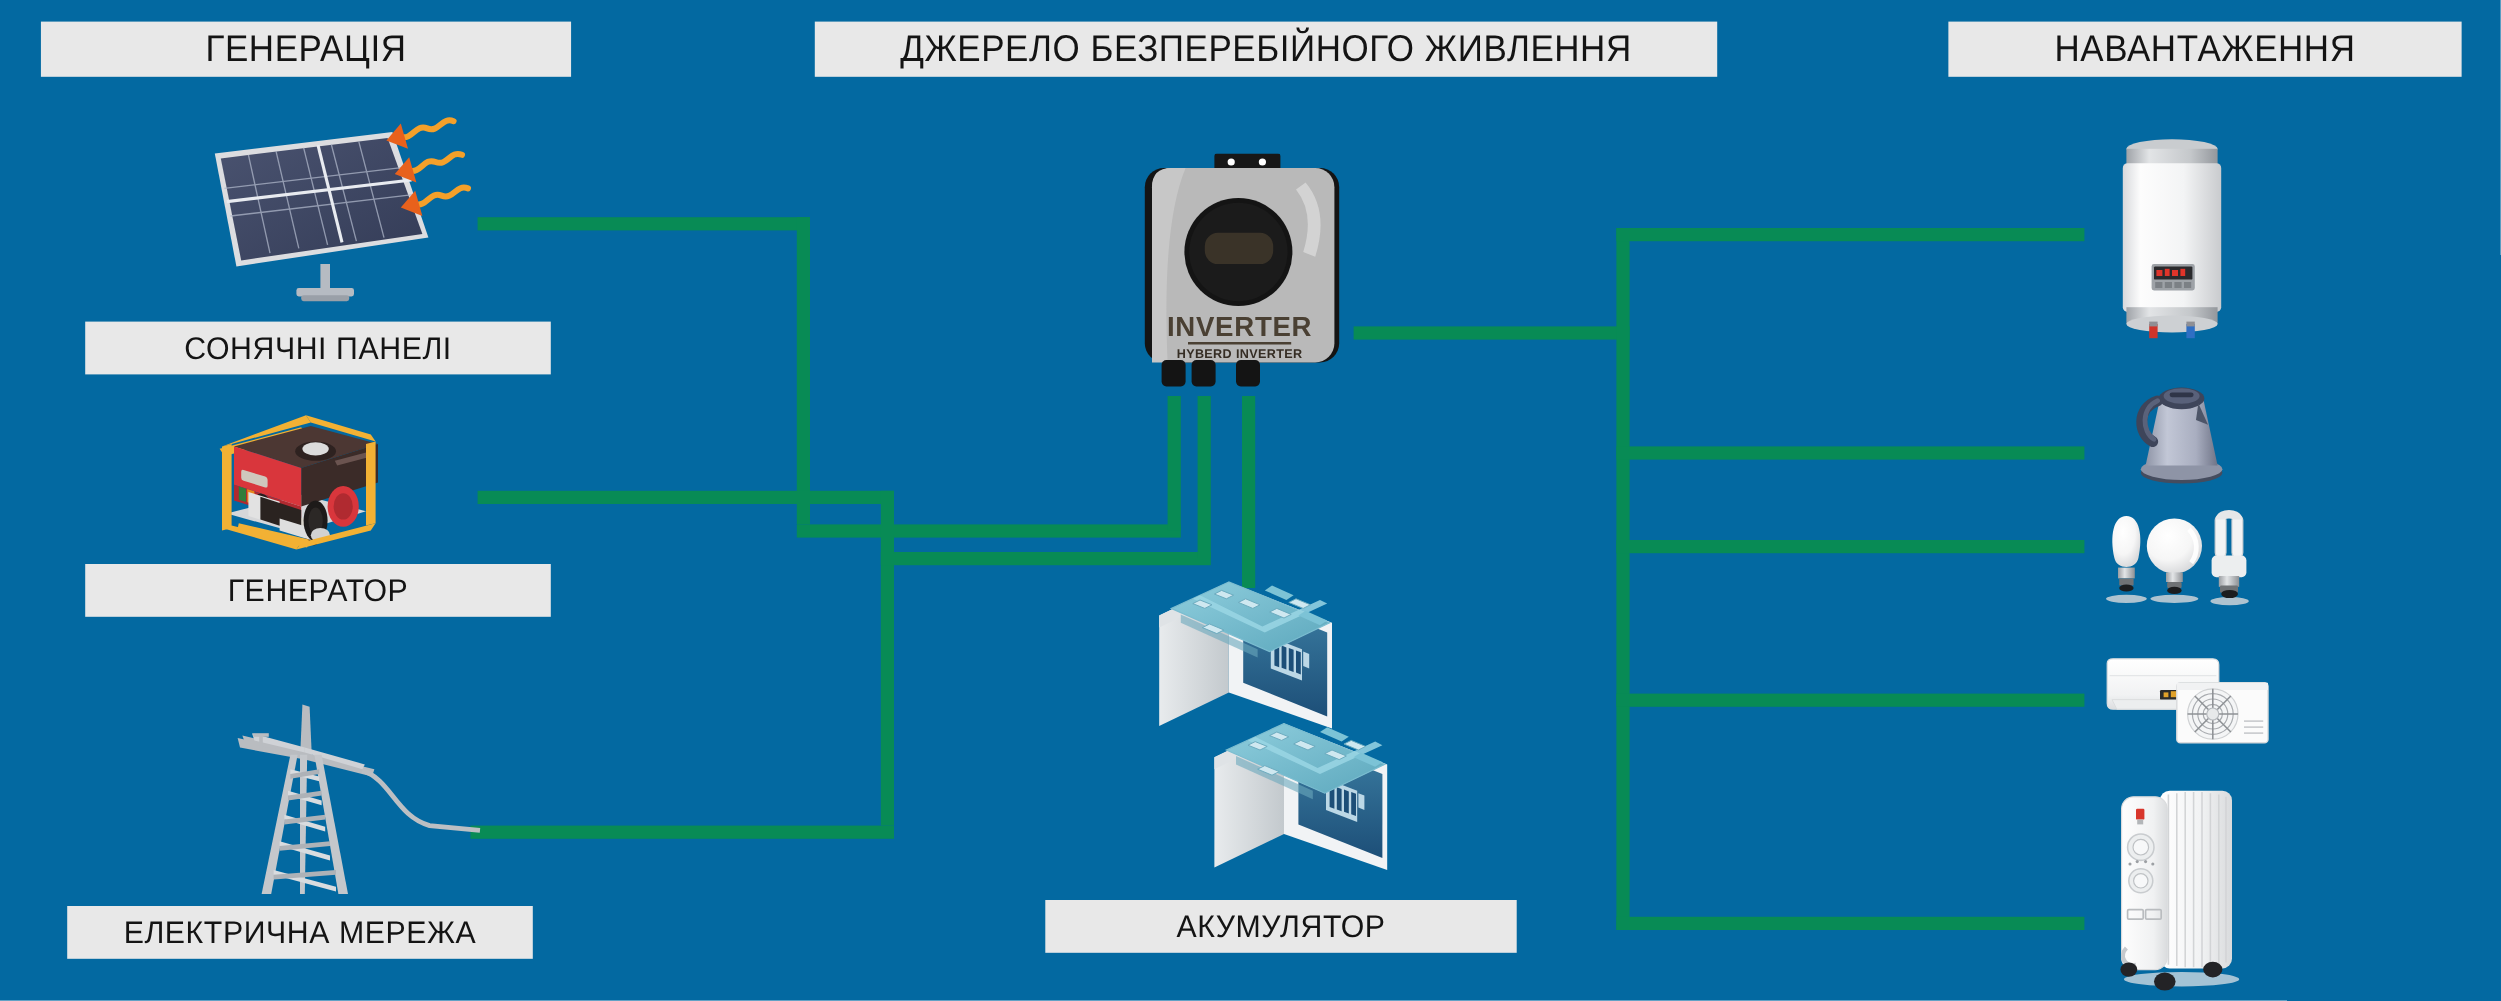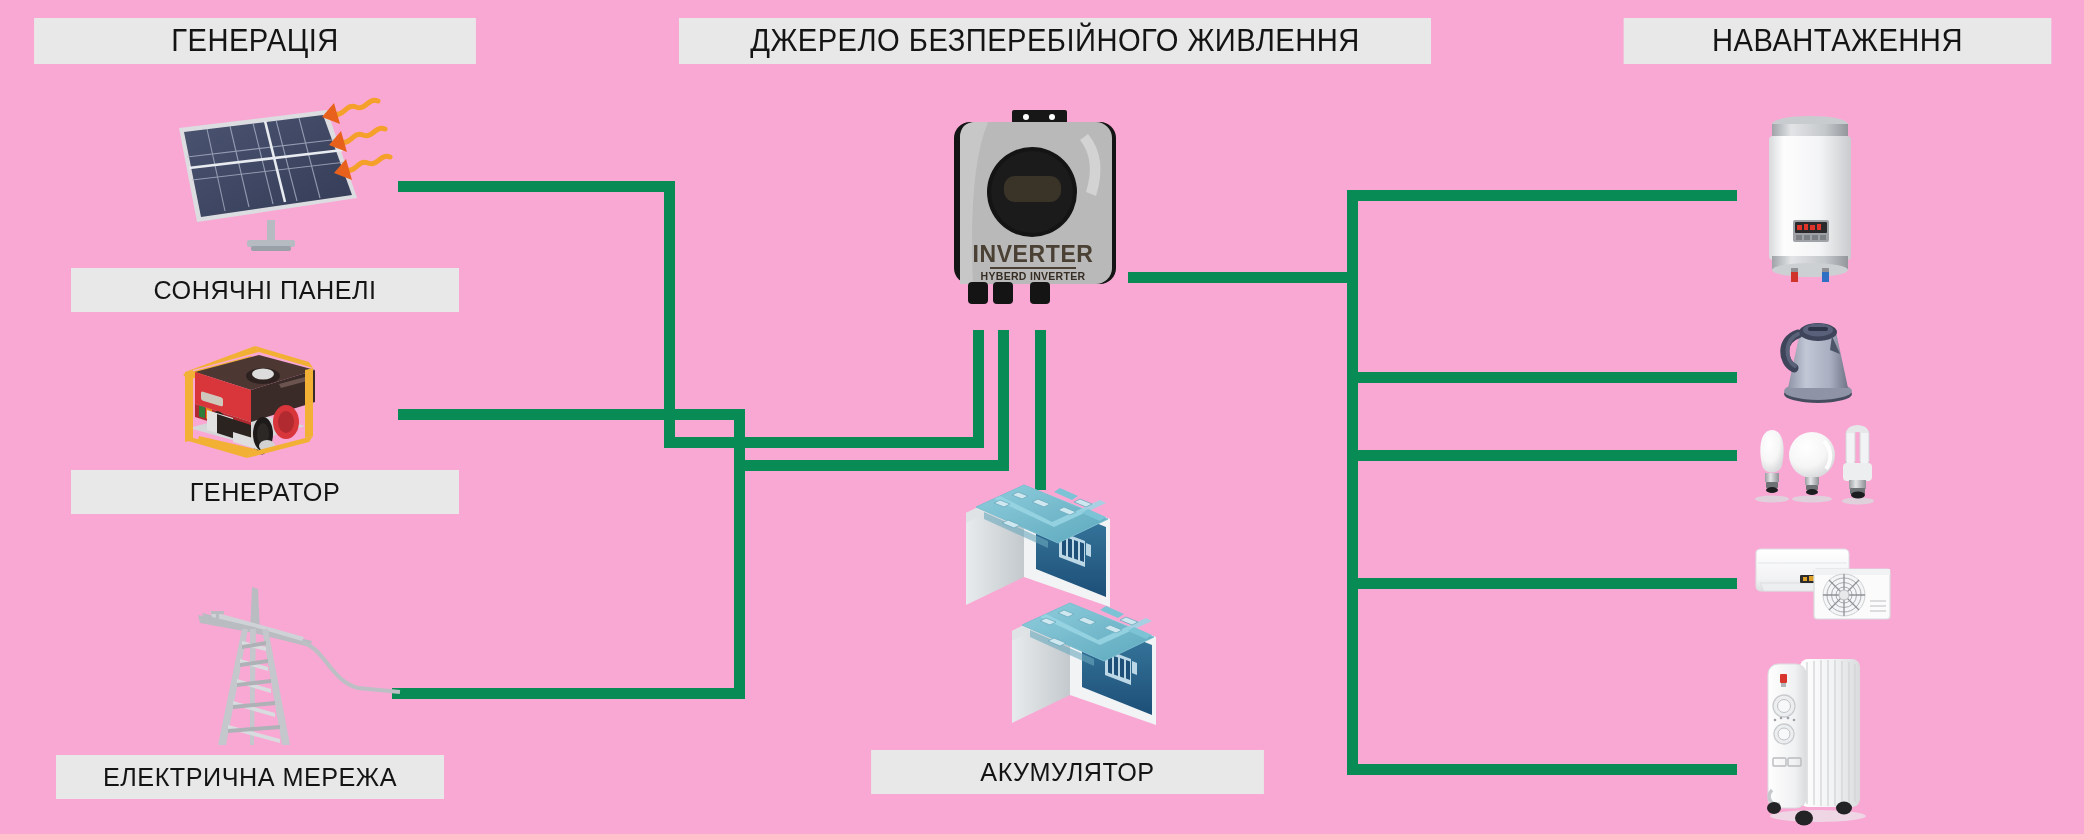--- a/index.html
+++ b/index.html
@@ -5,21 +5,21 @@
 <style>
   html,body{margin:0;padding:0;background:#ffffff;}
   body{
     font-family:"Liberation Sans","DejaVu Sans",sans-serif;
     -webkit-font-smoothing:antialiased;
   }
   #stage{
     position:relative;
     width:2084px;
     height:834px;
-    background:#f9a8d4;
+    background:#0369a1;
     overflow:hidden;
   }
   .abs{position:absolute;}
 
   
   .plate{
     position:absolute;
     background:#e8e8e8;
     display:flex;
     align-items:center;
@@ -39,21 +39,21 @@
   }
 
   
   .wire{position:absolute;background:#088b55;}
   .wire-h{height:11px;}
   .wire-v{width:11px;}
 
   .greywire{position:absolute;}
 
   
-  #inverter{position:absolute;left:940px;top:110px;width:190px;height:225px;}
+  #inverter{position:absolute;left:940px;top:128px;width:190px;height:225px;}
 
   
   .nosel{user-select:none;}
 </style>
 </head>
 <body>
 
 <div id="stage">
 
   <div class="plate section nosel" style="left:20px;top:18px;width:470px;height:46px;">

